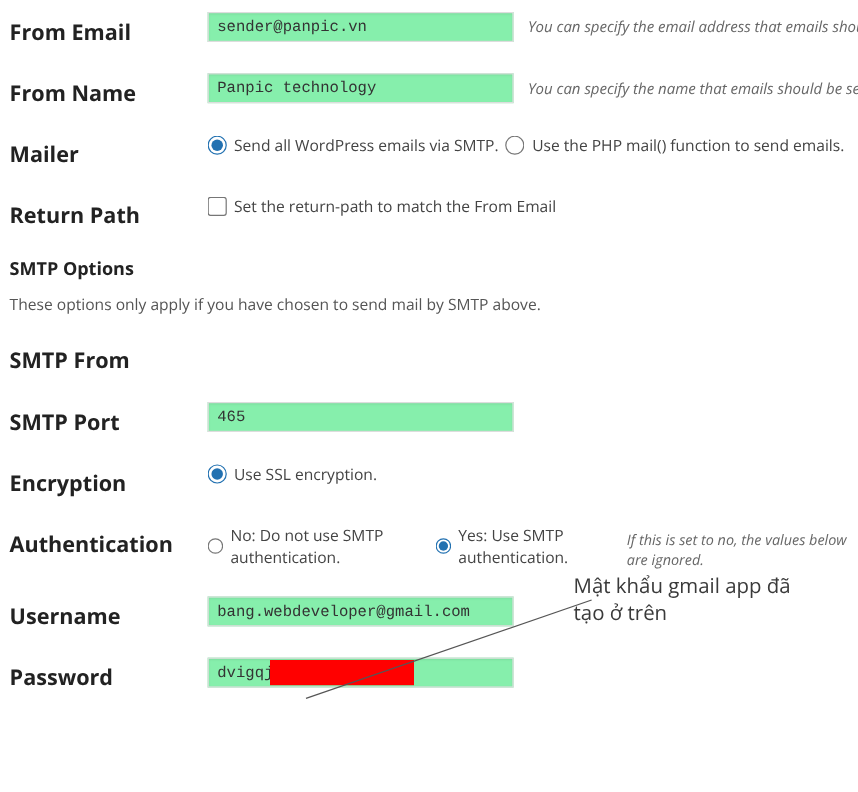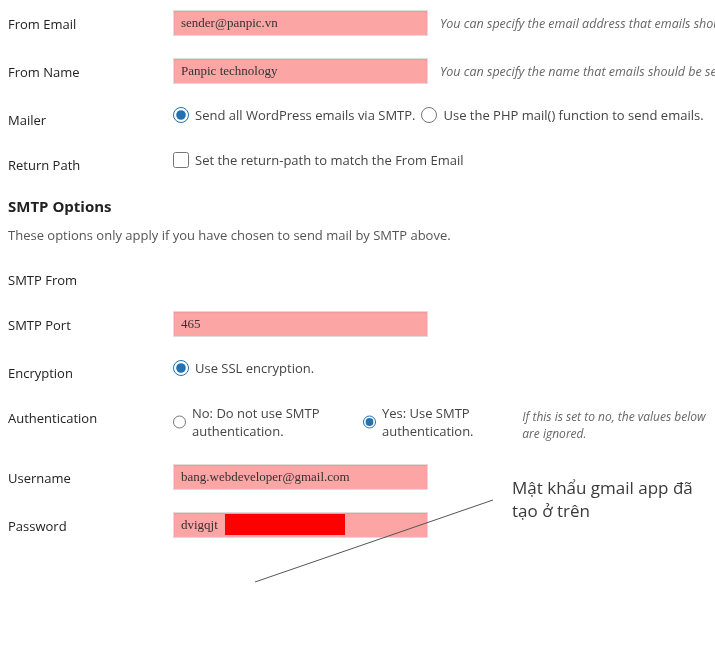--- a/index.html
+++ b/index.html
@@ -9,36 +9,36 @@
       color: #333;
       background: #fff;
       padding: 10px 0 20px 8px;
       width: 715px;
     }
     .form-table { width: 100%; }
     .form-row { display: flex; align-items: flex-start; margin-bottom: 22px; }
     .label-col {
       width: 165px;
       flex-shrink: 0;
-      font-weight: 400;
+      font-weight: 700;
       color: #222;
-      font-size: 13px;
+      font-size: 18px;
       padding-top: 5px;
     }
     .field-col { flex: 1; display: flex; align-items: center; gap: 12px; }
     .field-col.stack { flex-direction: row; align-items: flex-start; gap: 6px; }
     input[type="text"], input[type="password"] {
       font-size: 13px;
       padding: 4px 7px;
       border: 1px solid #ddd;
       box-shadow: inset 0 1px 2px rgba(0,0,0,0.07);
       width: 255px;
-      background: #fca5a5;
+      background: #86efac;
       color: #333;
-      font-family: Liberation Serif, serif;
+      font-family: Liberation Mono, monospace;
     }
     input[type="radio"], input[type="checkbox"] {
       margin: 0 6px 0 0;
       vertical-align: middle;
       width: 16px; height: 16px;
       accent-color: #2271b1;
     }
     .radio-line, .check-line { display: flex; align-items: center; font-size: 13px; color: #444; }
     .hint {
       font-style: italic;
@@ -65,21 +65,21 @@
       left: 52px; top: 2px;
       width: 120px; height: 21px;
       background: #ff0000;
     }
     .annotation {
       position: absolute;
       pointer-events: none;
     }
     .anno-text {
       position: absolute;
-      left: 512px; top: 477px;
+      left: 478px; top: 477px;
       font-size: 17px;
       line-height: 1.35;
       color: #3a3a3a;
       width: 200px;
     }
     svg.anno-line {
       position: absolute;
       left: 255px; top: 500px;
       width: 245px; height: 90px;
       overflow: visible;

